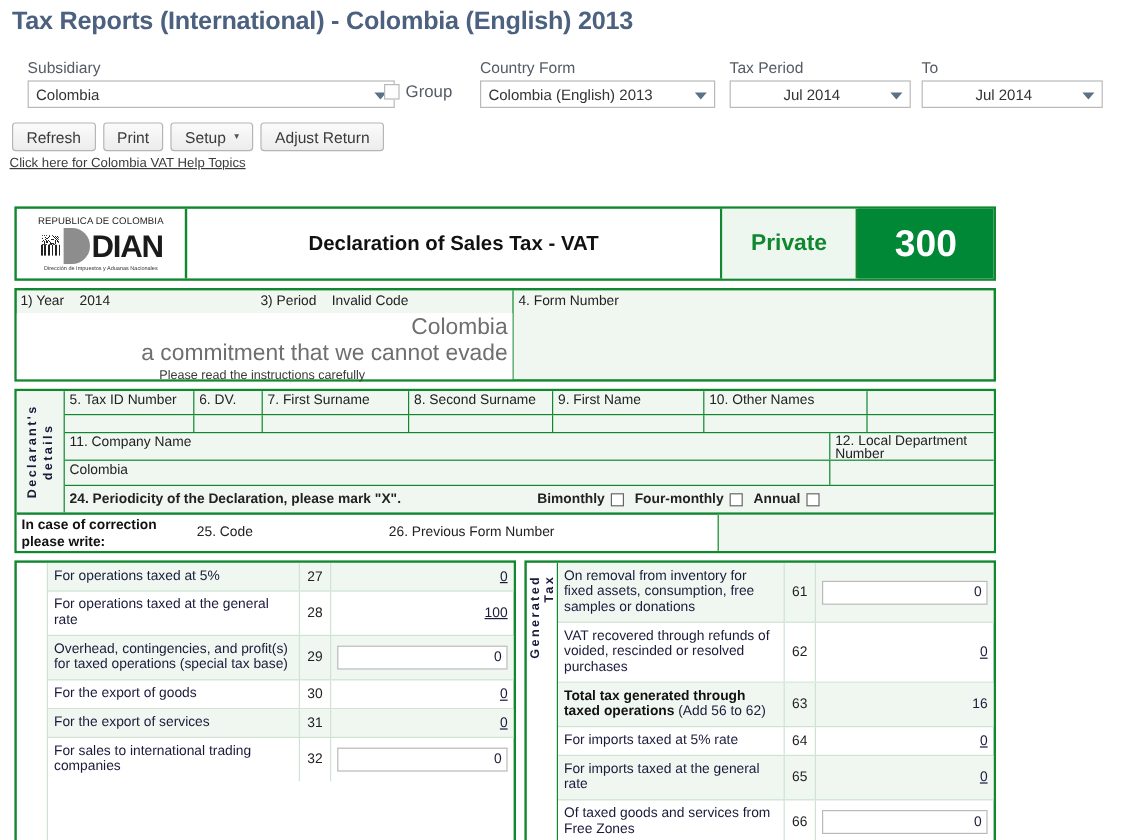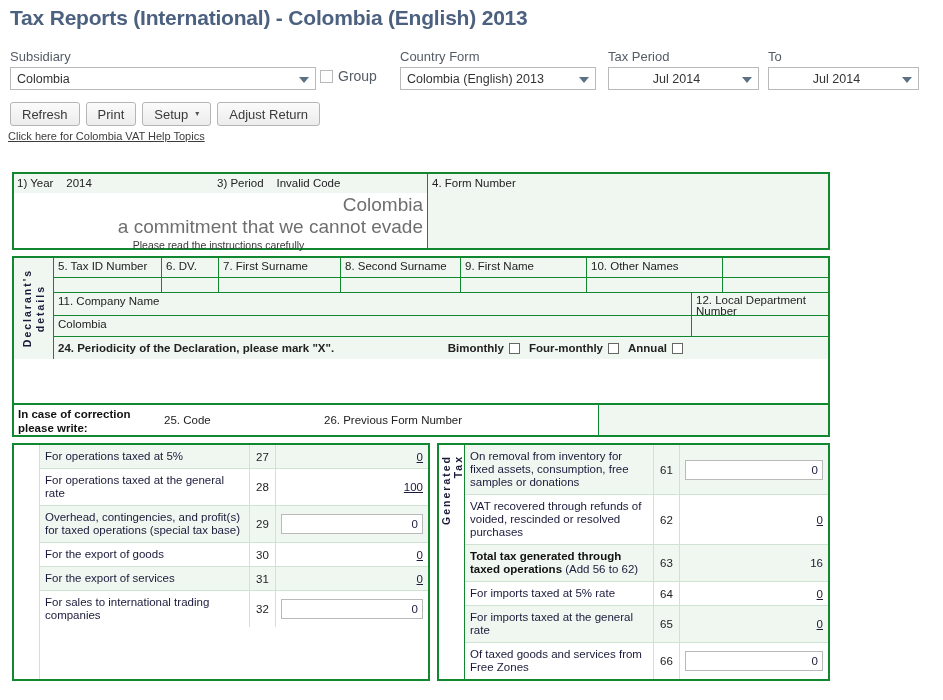--- a/index.html
+++ b/index.html
@@ -210,21 +210,21 @@
     font-size: 11.5px; color: #222;
     padding: 2px 4px;
   }
   .dcell.last { border-right: none; }
 
   .perrow { display: flex; align-items: center; height: 22px; font-size: 11.5px; color: #222; padding-left: 4px;}
   .per-spacer { flex: 1; }
   .per-item { display: flex; align-items: center; gap: 5px; margin-right: 9px; }
   .per-box { width: 11px; height: 11px; border: 1px solid #666; background: #ffffff; }
 
-  .corrrow { display: flex; border-top: 2px solid #11872f; background: #ffffff; height: 32px; margin-top: 44px; }
+  .corrrow { display: flex; border-top: 2px solid #11872f; background: #ffffff; height: 32px; }
   .corr-lbl {
     width: 150px; font-size: 11.5px; font-weight: bold; color: #111;
     padding: 2px 4px; line-height: 14px;
   }
   .corr-c { font-size: 11.5px; color: #222; padding-top: 9px; }
   .corr-end { width: 230px; border-left: 1px solid #11872f; background:#f0f7f1; }
 
   
   .tables { display: flex; gap: 7px; }
   .tbl { border: 2px solid #11872f; background: #ffffff; overflow: hidden; }
@@ -278,21 +278,21 @@
     display: flex; align-items: center; justify-content: flex-end;
   }
 </style>
 </head>
 <body>
 
 <div class="page-title">Tax Reports (International) - Colombia (English) 2013</div>
 
 <div class="filterbar">
 
-  <div class="field" style="left:10px; top:2px; width:306px;">
+  <div class="field" style="left:23px; top:2px; width:306px;">
     <span class="field-label">Subsidiary</span>
     <div class="sel">
       <span>Colombia</span>
       <span class="caret"></span>
     </div>
   </div>
 
   <div class="groupbox-wrap">
     <span class="chk-sq"></span>
     <span>Group</span>
@@ -336,20 +336,34 @@
     <div class="btn">
         <span>Adjust Return</span>
       </div>
   </div>
 
   <div class="helplink">Click here for Colombia VAT Help Topics</div>
 </div>
 
 <div class="formdoc">
 
+  <div class="grn block hdr">
+    <div class="hdr-logo">
+      <div class="logo-top">REPUBLICA DE COLOMBIA</div>
+      <div class="logo-mid">
+        <span class="logo-sun"></span>
+        <span class="logo-halfmoon"></span>
+        <span class="logo-dian">DIAN</span>
+      </div>
+      <div class="logo-sub">Dirección de Impuestos y Aduanas Nacionales</div>
+    </div>
+    <div class="hdr-title">Declaration of Sales Tax - VAT</div>
+    <div class="hdr-private">Private</div>
+    <div class="hdr-num">300</div>
+  </div>
 
   <div class="grn block yearband">
     <div class="yb-left">
       <div class="yb-row1">
         <span class="c1">
           <span>1) Year</span>
           &nbsp;&nbsp;
           <span>2014</span>
         </span>
         <span class="c2">

